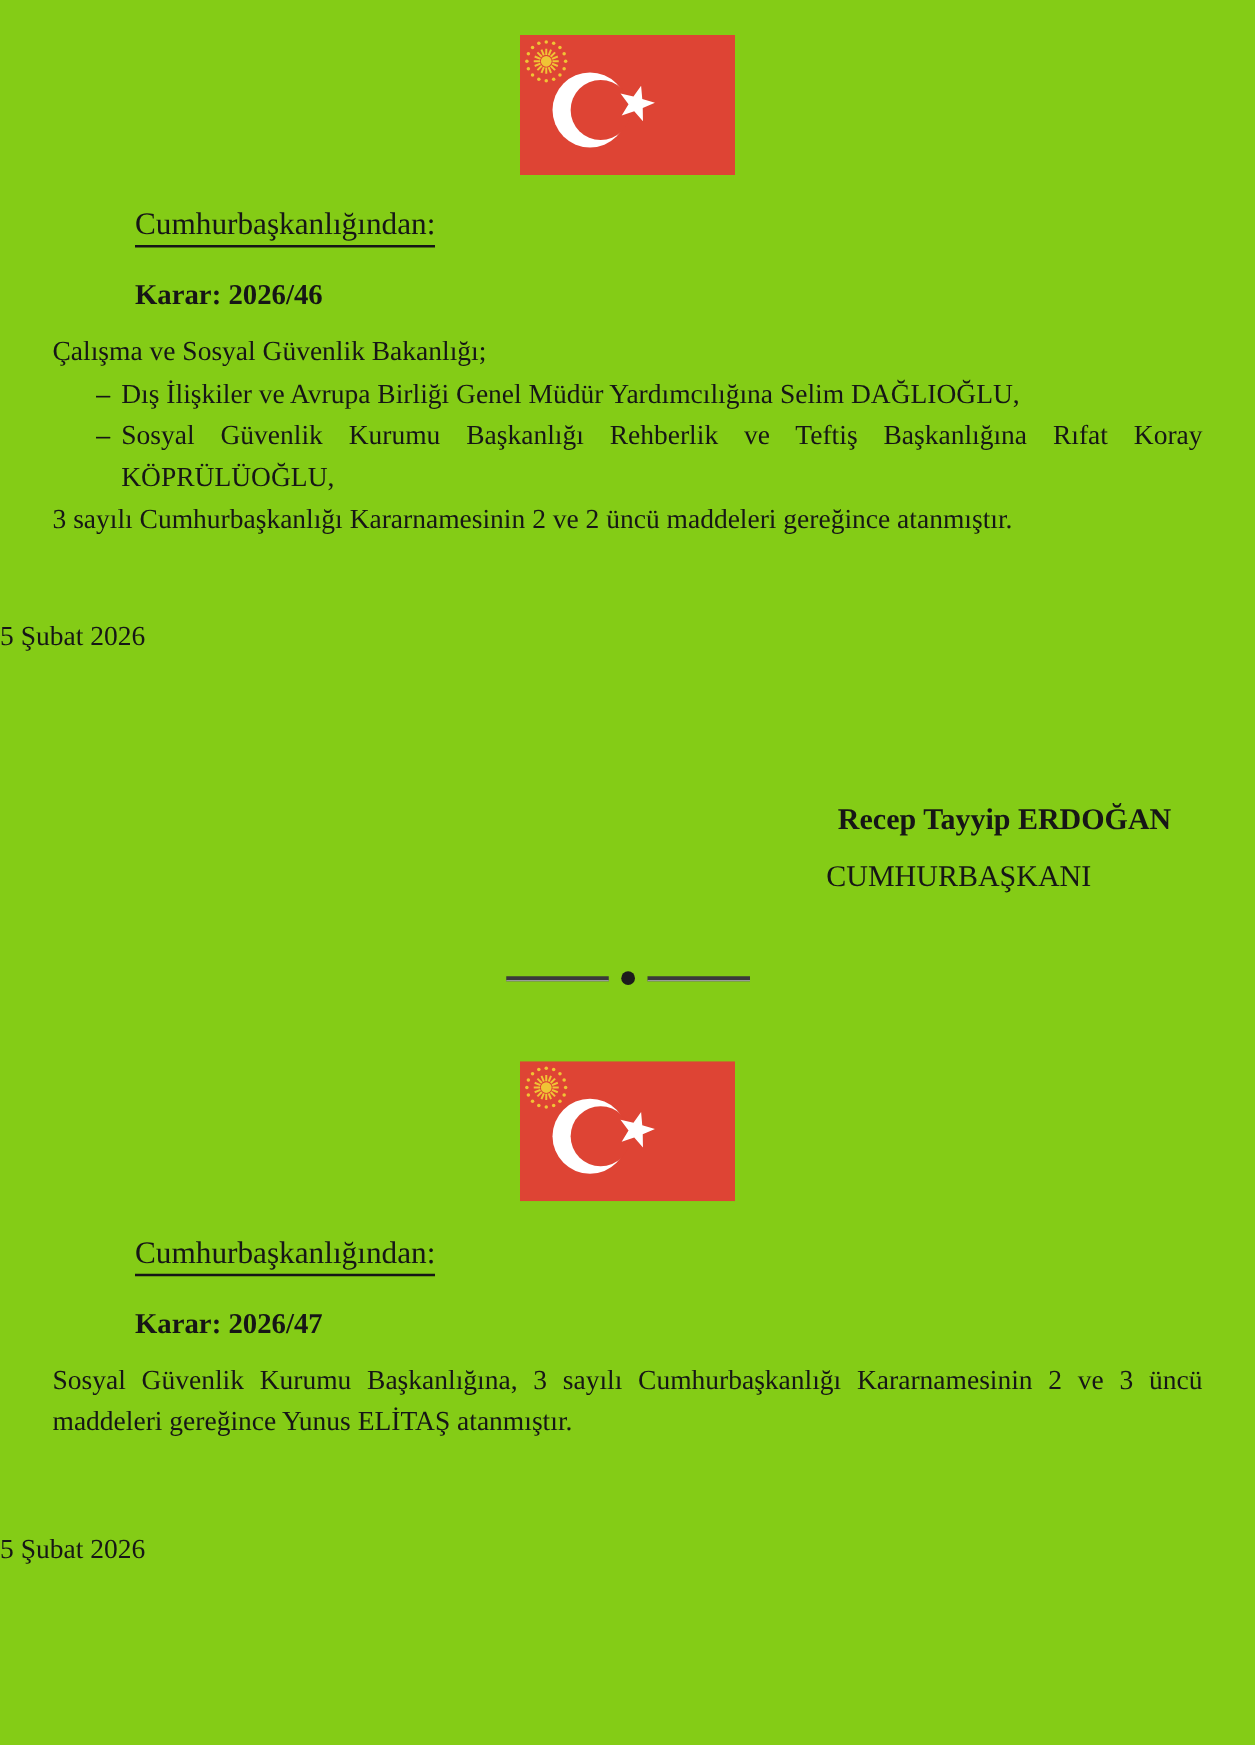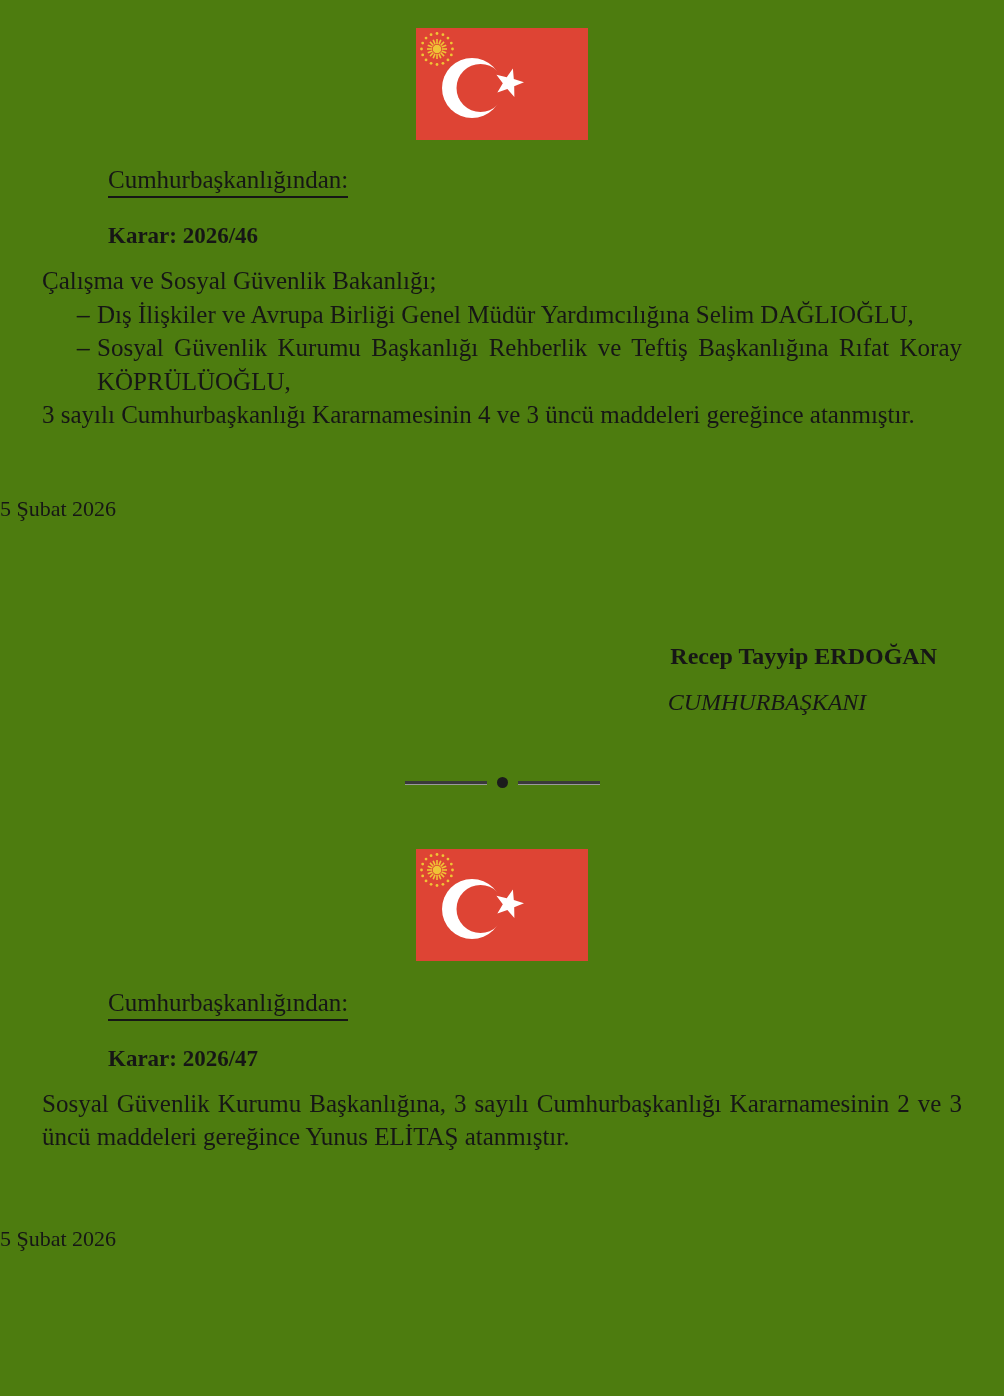--- a/index.html
+++ b/index.html
@@ -1,21 +1,21 @@
 <!DOCTYPE html>
 <html><head>
 <meta charset="utf-8">
 <style>
   html, body { margin: 0; padding: 0; background: #ffffff; }
   .page {
     position: relative;
     width: 1004px;
     height: 1396px;
     margin: 0 auto;
-    background: #4d7c0f;
+    background: #84cc16;
     color: #161616;
     font-family: "Liberation Serif", "DejaVu Serif", serif;
     overflow: hidden;
     box-sizing: border-box;
   }
   .flag-wrap { width: 172px; margin: 0 auto; line-height: 0; }
   .flag-wrap.first { padding-top: 28px; }
   .flag-wrap.second { margin-top: 60px; }
 
   .issuer-line {
@@ -29,21 +29,21 @@
     padding-bottom: 1px;
   }
   .karar-line {
     margin: 24px 0 0 108px;
     font-size: 23px;
     font-weight: bold;
     line-height: 28px;
   }
   .body-block {
     margin: 14px 42px 0 42px;
-    font-size: 25px;
+    font-size: 22px;
     line-height: 33.5px;
     text-align: justify;
   }
   .intro-line { text-align: left; }
   .list-item {
     position: relative;
     padding-left: 55px;
     text-align: justify;
   }
   .list-item .dash {
@@ -69,21 +69,20 @@
   .sig-name {
     font-size: 24px;
     font-weight: bold;
     line-height: 32px;
     text-align: right;
   }
   .sig-title {
     margin-top: 14px;
     font-size: 24px;
     line-height: 32px;
-    font-style: italic;
   }
 
   .divider {
     margin-top: 59px;
     display: flex;
     align-items: center;
     justify-content: center;
     height: 12px;
   }
   .divider .rule {
@@ -168,21 +167,21 @@
       <span class="dash">–</span>
       <span>Dış İlişkiler ve Avrupa Birliği Genel Müdür Yardımcılığına Selim DAĞLIOĞLU,</span>
     </div>
     <div class="list-item">
       <span class="dash">–</span>
     </div>
     <div class="list-item">
       <span class="dash">–</span>
       <span>Sosyal Güvenlik Kurumu Başkanlığı Rehberlik ve Teftiş Başkanlığına Rıfat Koray KÖPRÜLÜOĞLU,</span>
     </div>
-    <div class="closing-line">3 sayılı Cumhurbaşkanlığı Kararnamesinin 4 ve 3 üncü maddeleri gereğince atanmıştır.</div>
+    <div class="closing-line">3 sayılı Cumhurbaşkanlığı Kararnamesinin 2 ve 2 üncü maddeleri gereğince atanmıştır.</div>
   </div>
 
   <div class="date-line">5 Şubat 2026</div>
 
   <div class="sig-block">
     <div class="sig-name">Recep Tayyip ERDOĞAN</div>
     <div class="sig-title">CUMHURBAŞKANI</div>
   </div>
 
   <div class="divider">

